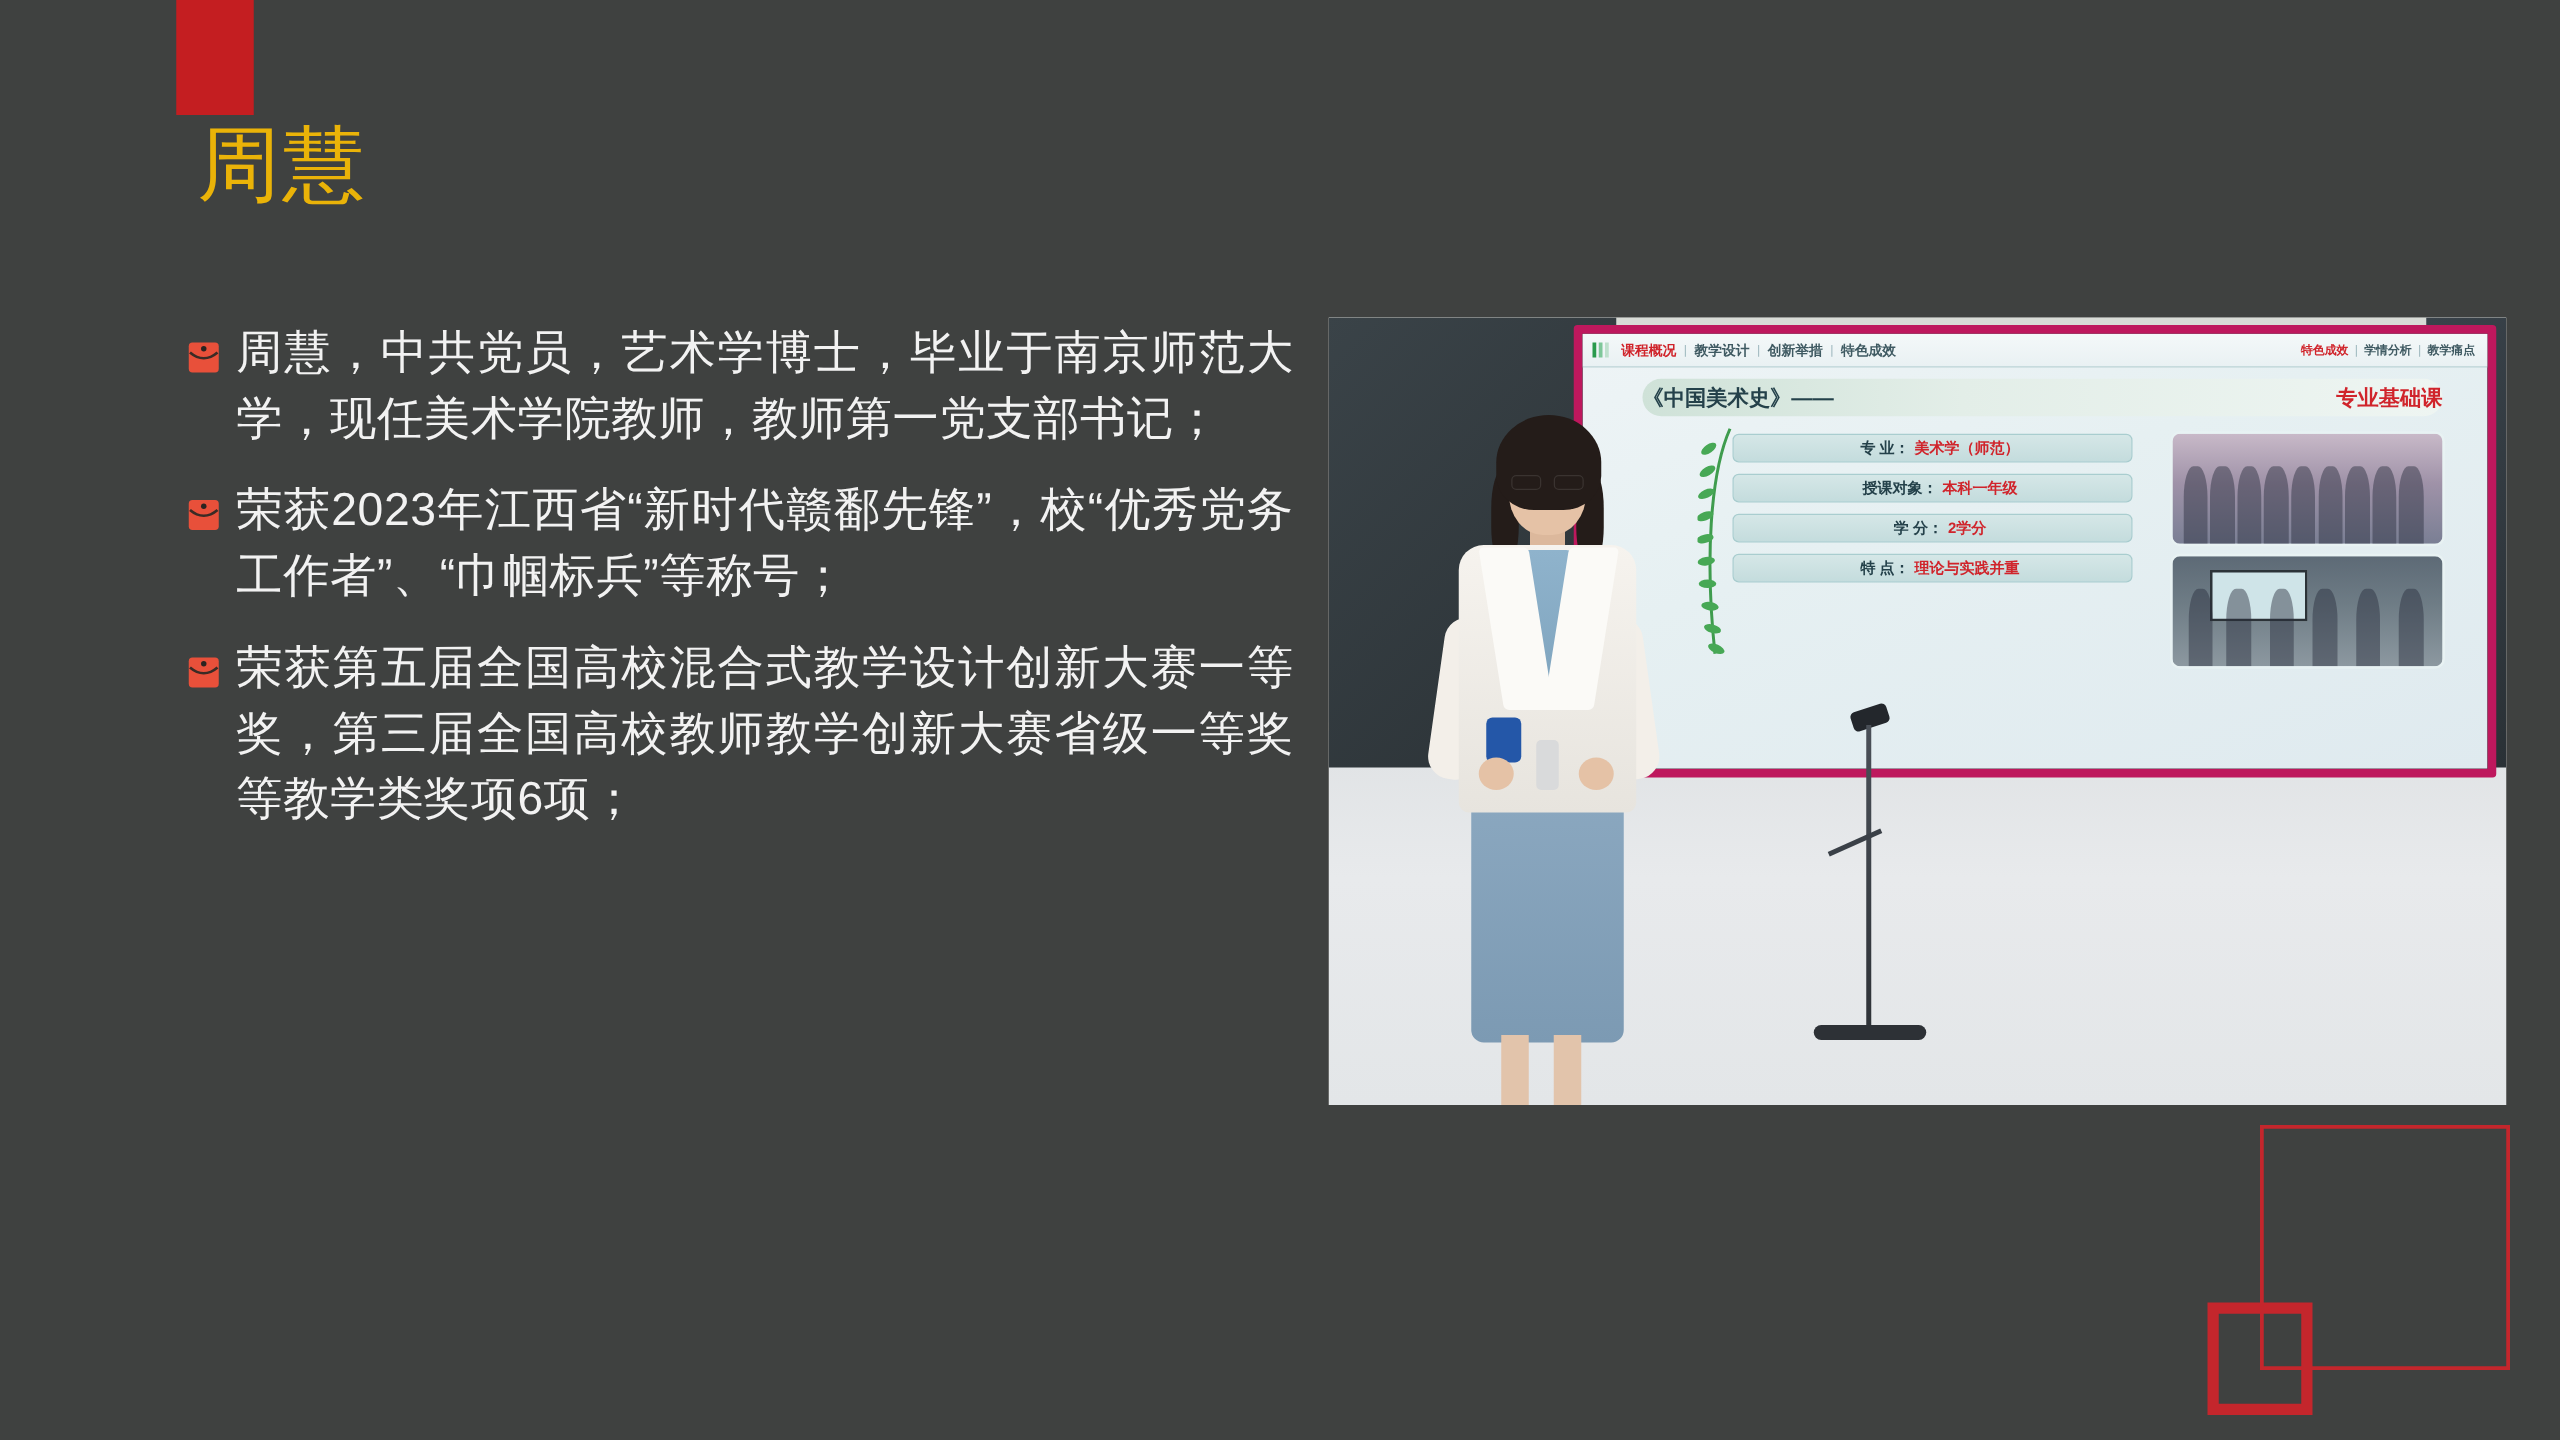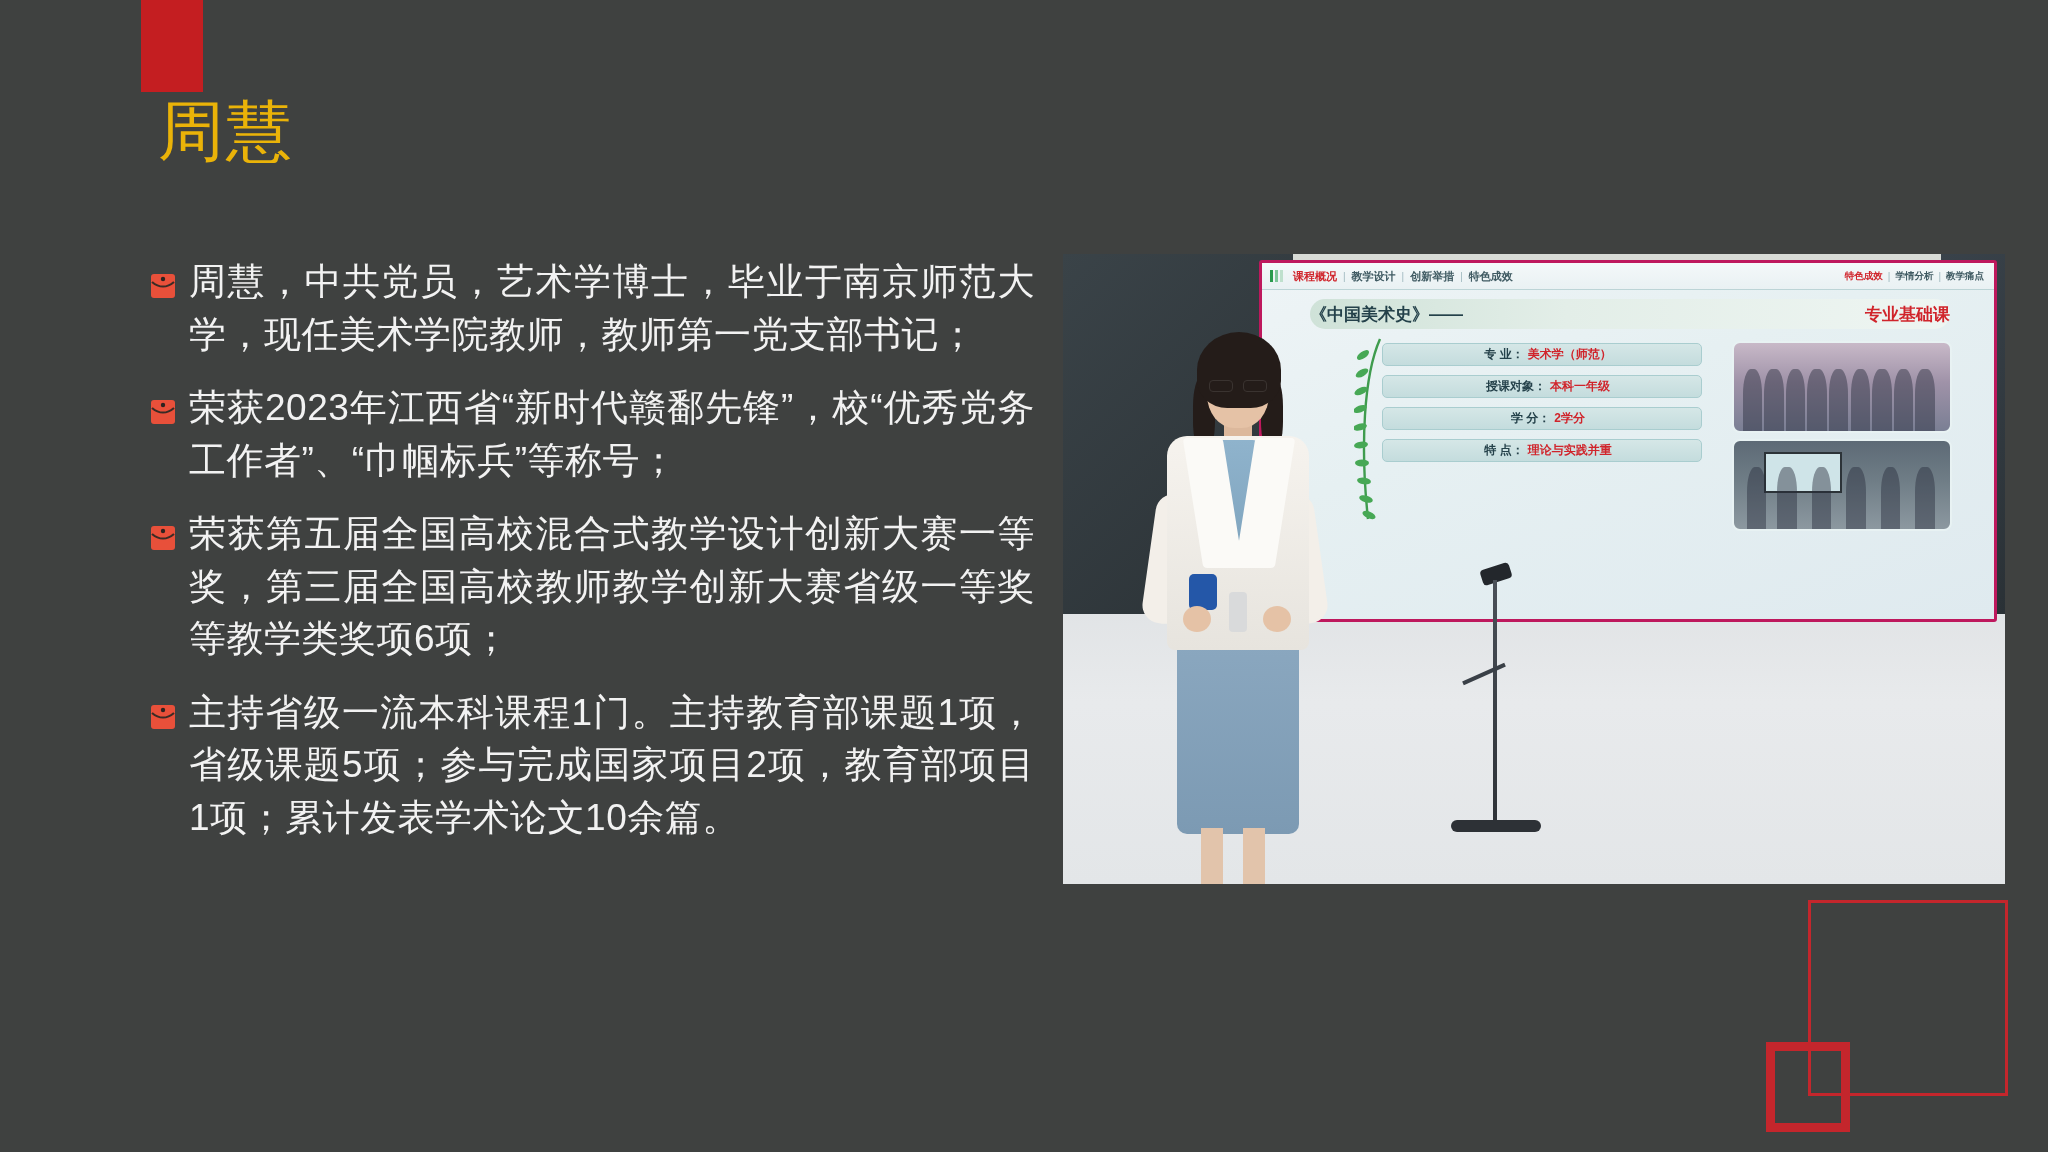--- a/index.html
+++ b/index.html
@@ -100,21 +100,21 @@
     position:absolute; left:878px; top:0px; width:64px; height:360px;
     background: linear-gradient(135deg,#39424a,#2a3136);
   }
 
   
   .smartboard {
     position: absolute;
     left: 196px; top: 6px;
     width: 738px; height: 362px;
     background: #1d2328;
-    border: 3px solid #be185d;
+    border: 7px solid #be185d;
     border-radius: 3px;
     box-sizing: border-box;
     overflow: hidden;
   }
   .sb-screen {
     position:absolute; inset:0;
     background: linear-gradient(160deg,#eef4f6 0%, #e6f0f2 40%, #dfeaef 100%);
   }
   .sb-topbar {
     position:absolute; left:0; top:0; width:100%; height:26px;
@@ -298,30 +298,20 @@
     <span class="bullet-marker">
       <svg viewBox="0 0 26 29">
           <rect x="1" y="3" width="24" height="24" rx="3" fill="#e8503a"></rect>
           <path d="M2 11 C9 17, 17 17, 24 11" stroke="#3a2b25" stroke-width="2.2" fill="none"></path>
           <circle cx="13" cy="8" r="2.2" fill="#2c2320"></circle>
         </svg>
     </span>
     <span class="bullet-text">荣获第五届全国高校混合式教学设计创新大赛一等奖，第三届全国高校教师教学创新大赛省级一等奖等教学类奖项6项；</span>
   </div>
 
-  <div class="bullet-item">
-    <span class="bullet-marker">
-      <svg viewBox="0 0 26 29">
-          <rect x="1" y="3" width="24" height="24" rx="3" fill="#e8503a"></rect>
-          <path d="M2 11 C9 17, 17 17, 24 11" stroke="#3a2b25" stroke-width="2.2" fill="none"></path>
-          <circle cx="13" cy="8" r="2.2" fill="#2c2320"></circle>
-        </svg>
-    </span>
-    <span class="bullet-text">主持省级一流本科课程1门。主持教育部课题1项，省级课题5项；参与完成国家项目2项，教育部项目1项；累计发表学术论文10余篇。</span>
-  </div>
 
 </div>
 
 <div class="photo">
   <div class="wall-upper"></div>
   <div class="wall-trim"></div>
   <div class="wall-lower"></div>
   <div class="blackboard"></div>
   <div class="blackboard-right"></div>
 

